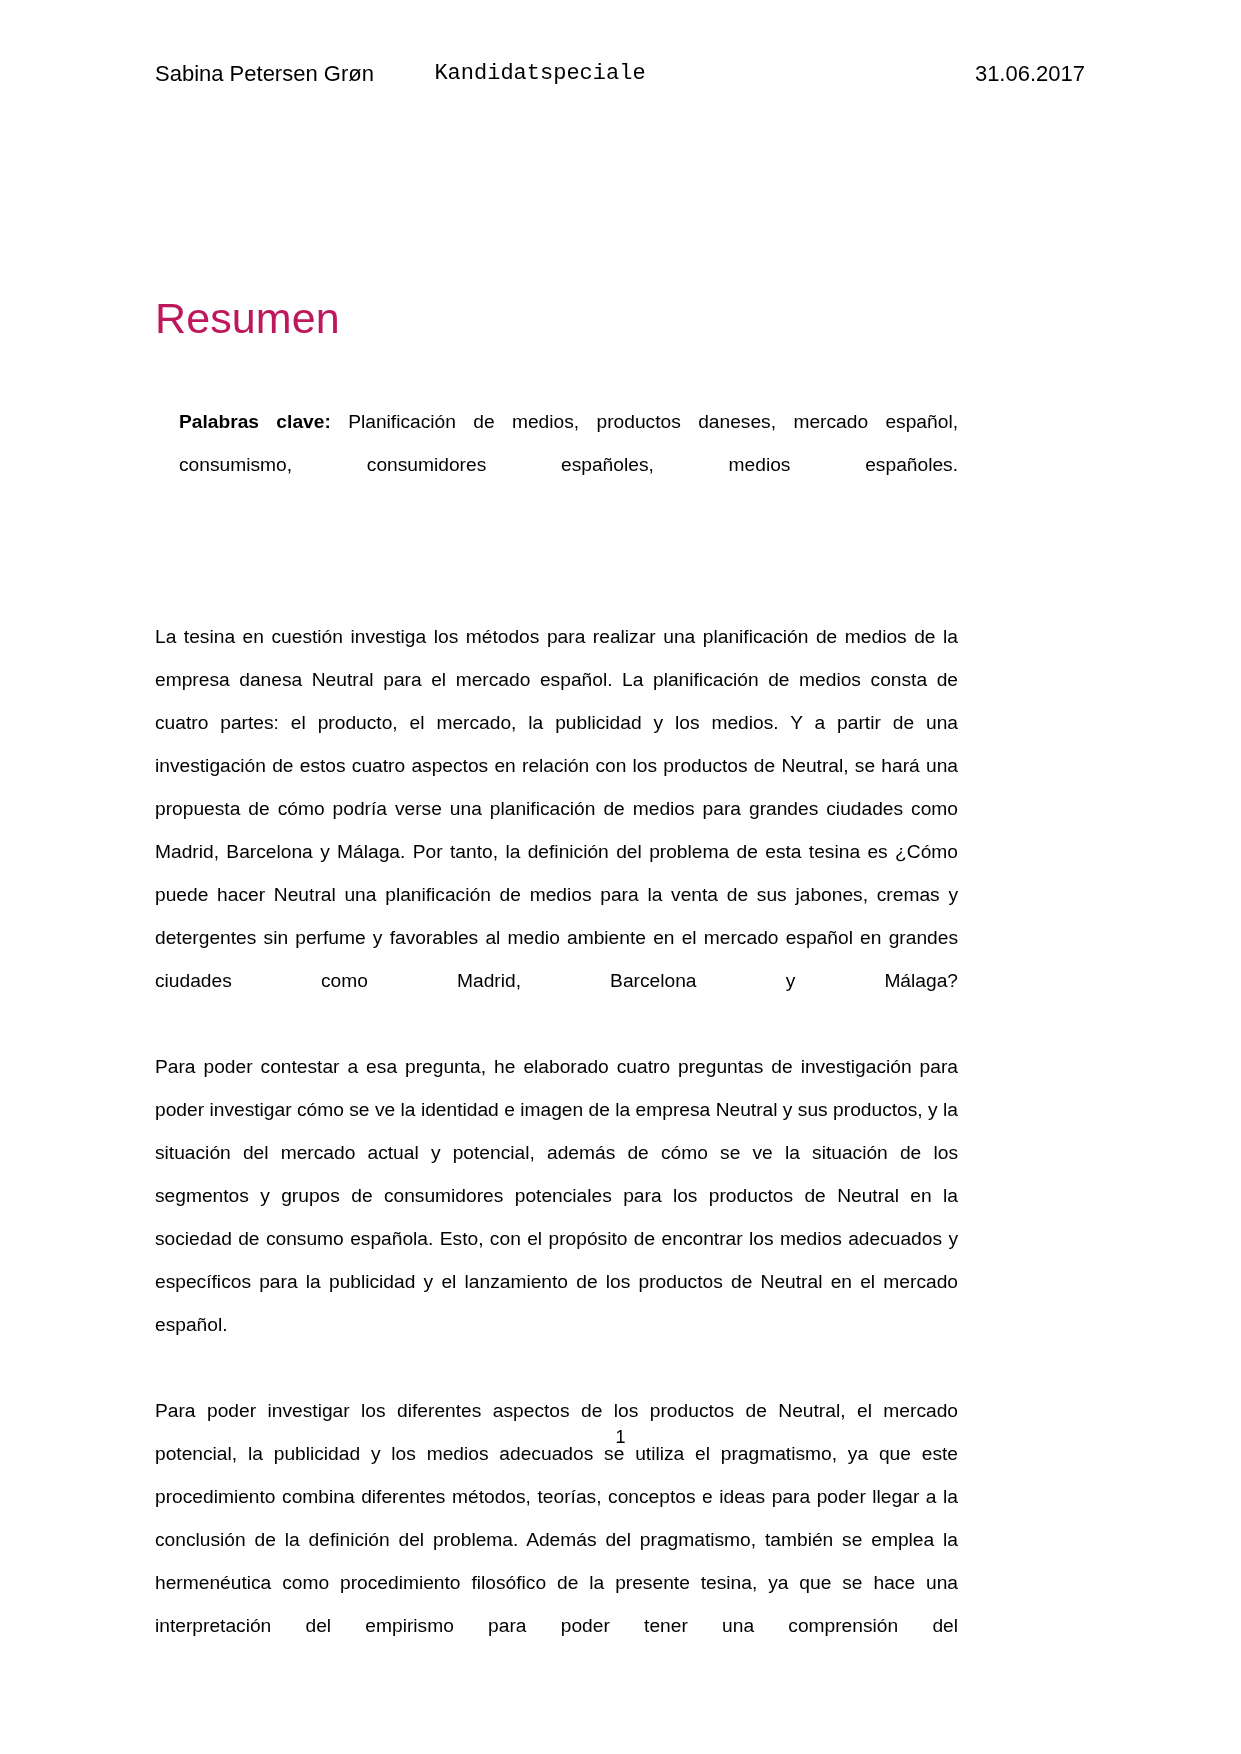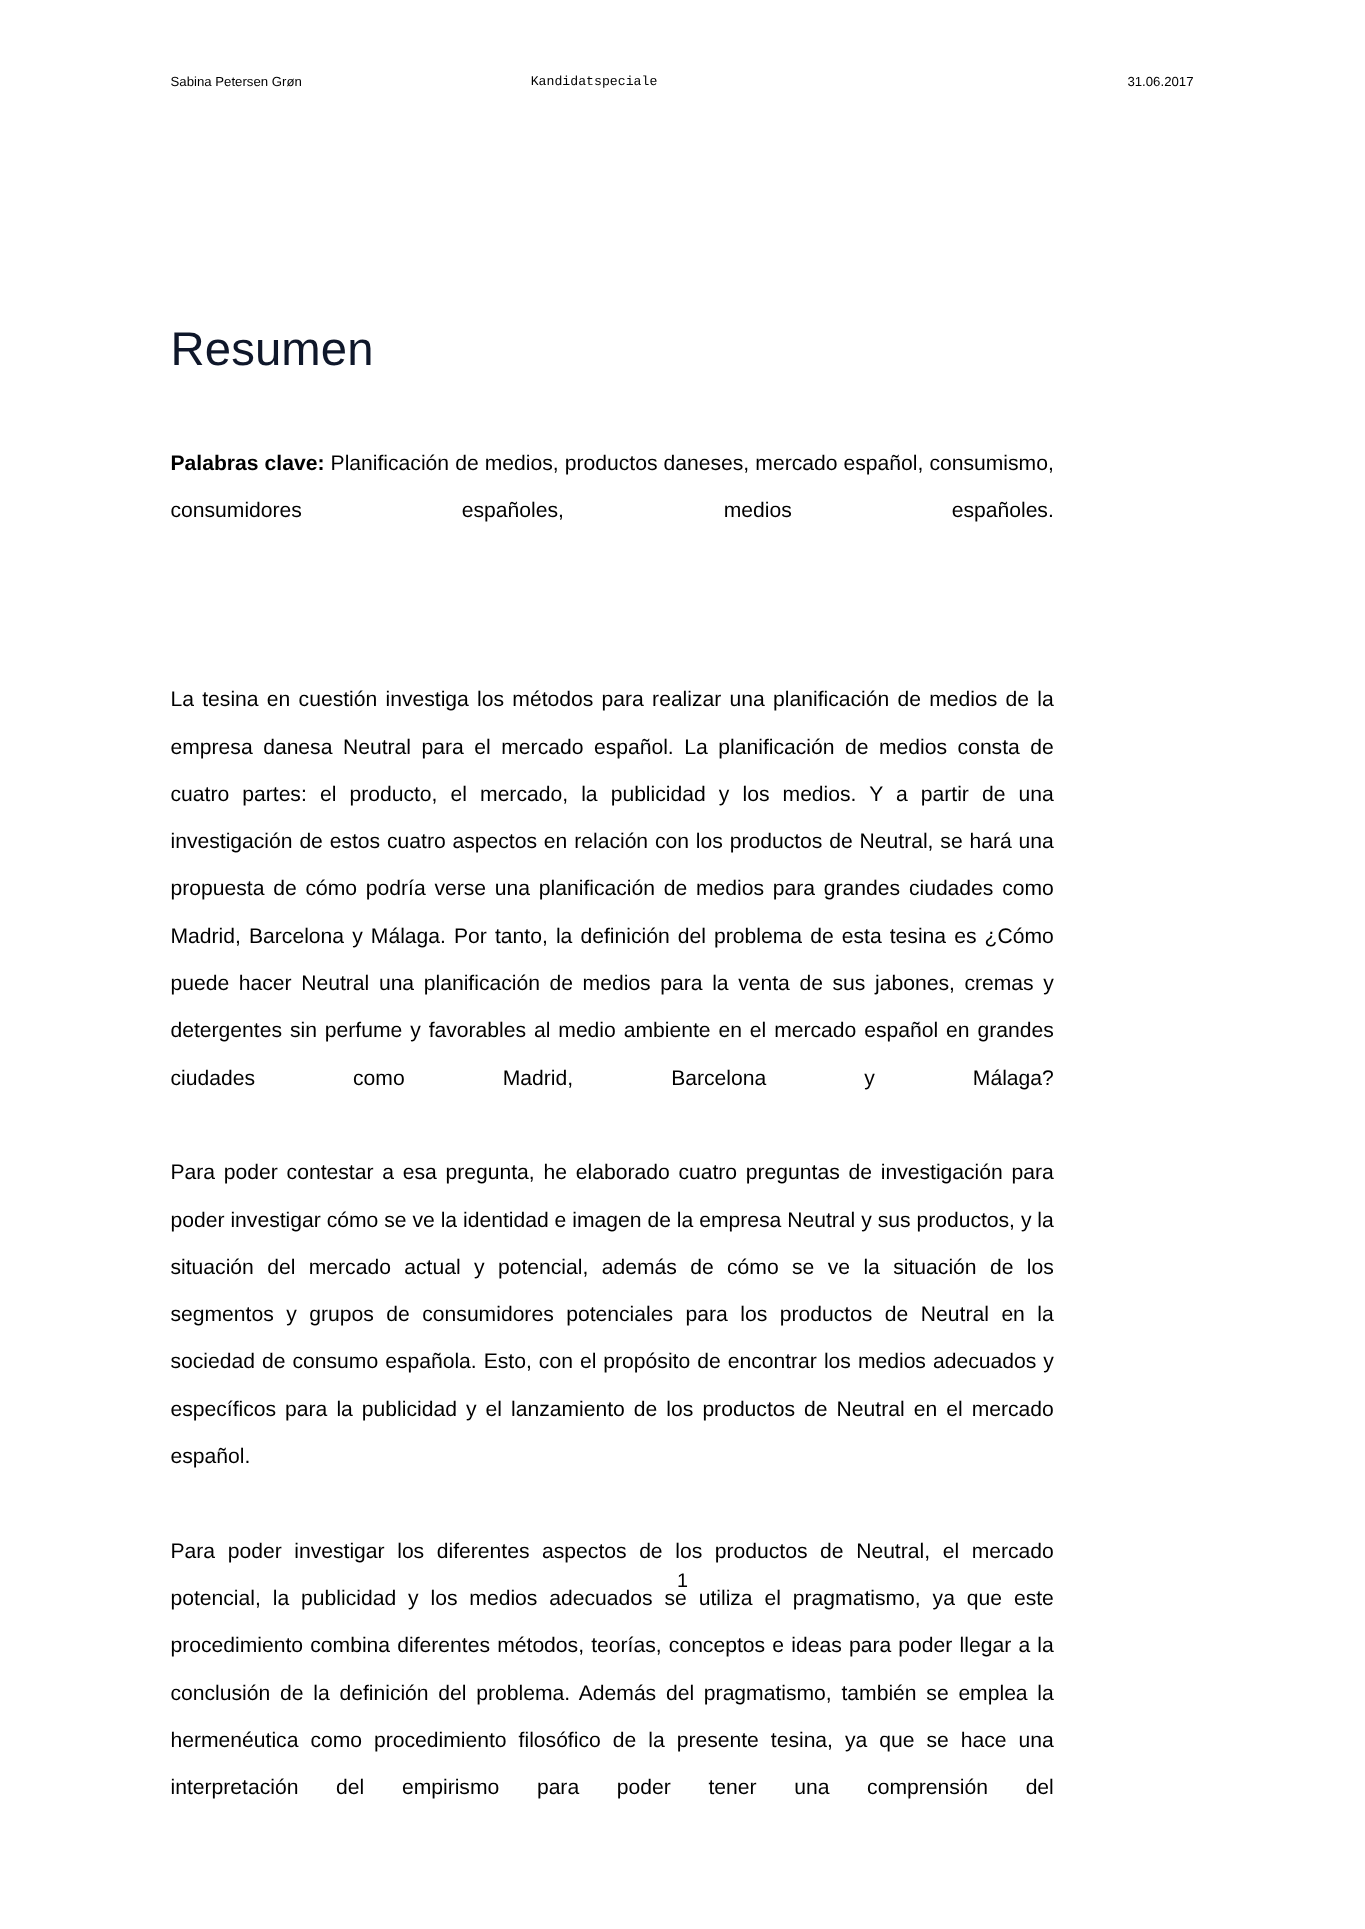--- a/index.html
+++ b/index.html
@@ -21,21 +21,21 @@
     box-sizing: border-box;
     overflow: hidden;
   }
 
   
   .doc-header {
     position: absolute;
     left: 155px;
     top: 62px;
     width: 930px;
-    font-size: 12px;
+    font-size: 22px;
     line-height: 24px;
     color: #000;
   }
   .hdr-row {
     display: block;
     position: relative;
     height: 24px;
     white-space: nowrap;
   }
   .hdr-left {
@@ -60,21 +60,21 @@
 
   
   .page-title {
     position: absolute;
     left: 155px;
     top: 292px;
     font-size: 43px;
     font-weight: 400;
     line-height: 52px;
     letter-spacing: 0.1px;
-    color: #0f172a;
+    color: #be185d;
     margin: 0;
   }
 
   
   .body-wrap {
     position: absolute;
     left: 155px;
     top: 400px;
     width: 803px;
   }
@@ -83,20 +83,21 @@
     font-size: 19.2px;
     line-height: 43px;
     text-align: justify;
     text-justify: inter-word;
     color: #000;
     -webkit-hyphens: none;
     hyphens: none;
   }
   p.para.keywords {
     margin-bottom: 43px;
+    margin-left: 24px;
   }
   p.para .kw-label {
     font-weight: bold;
   }
   .spacer-line {
     height: 43px;
   }
 
   
   p.para:after {

